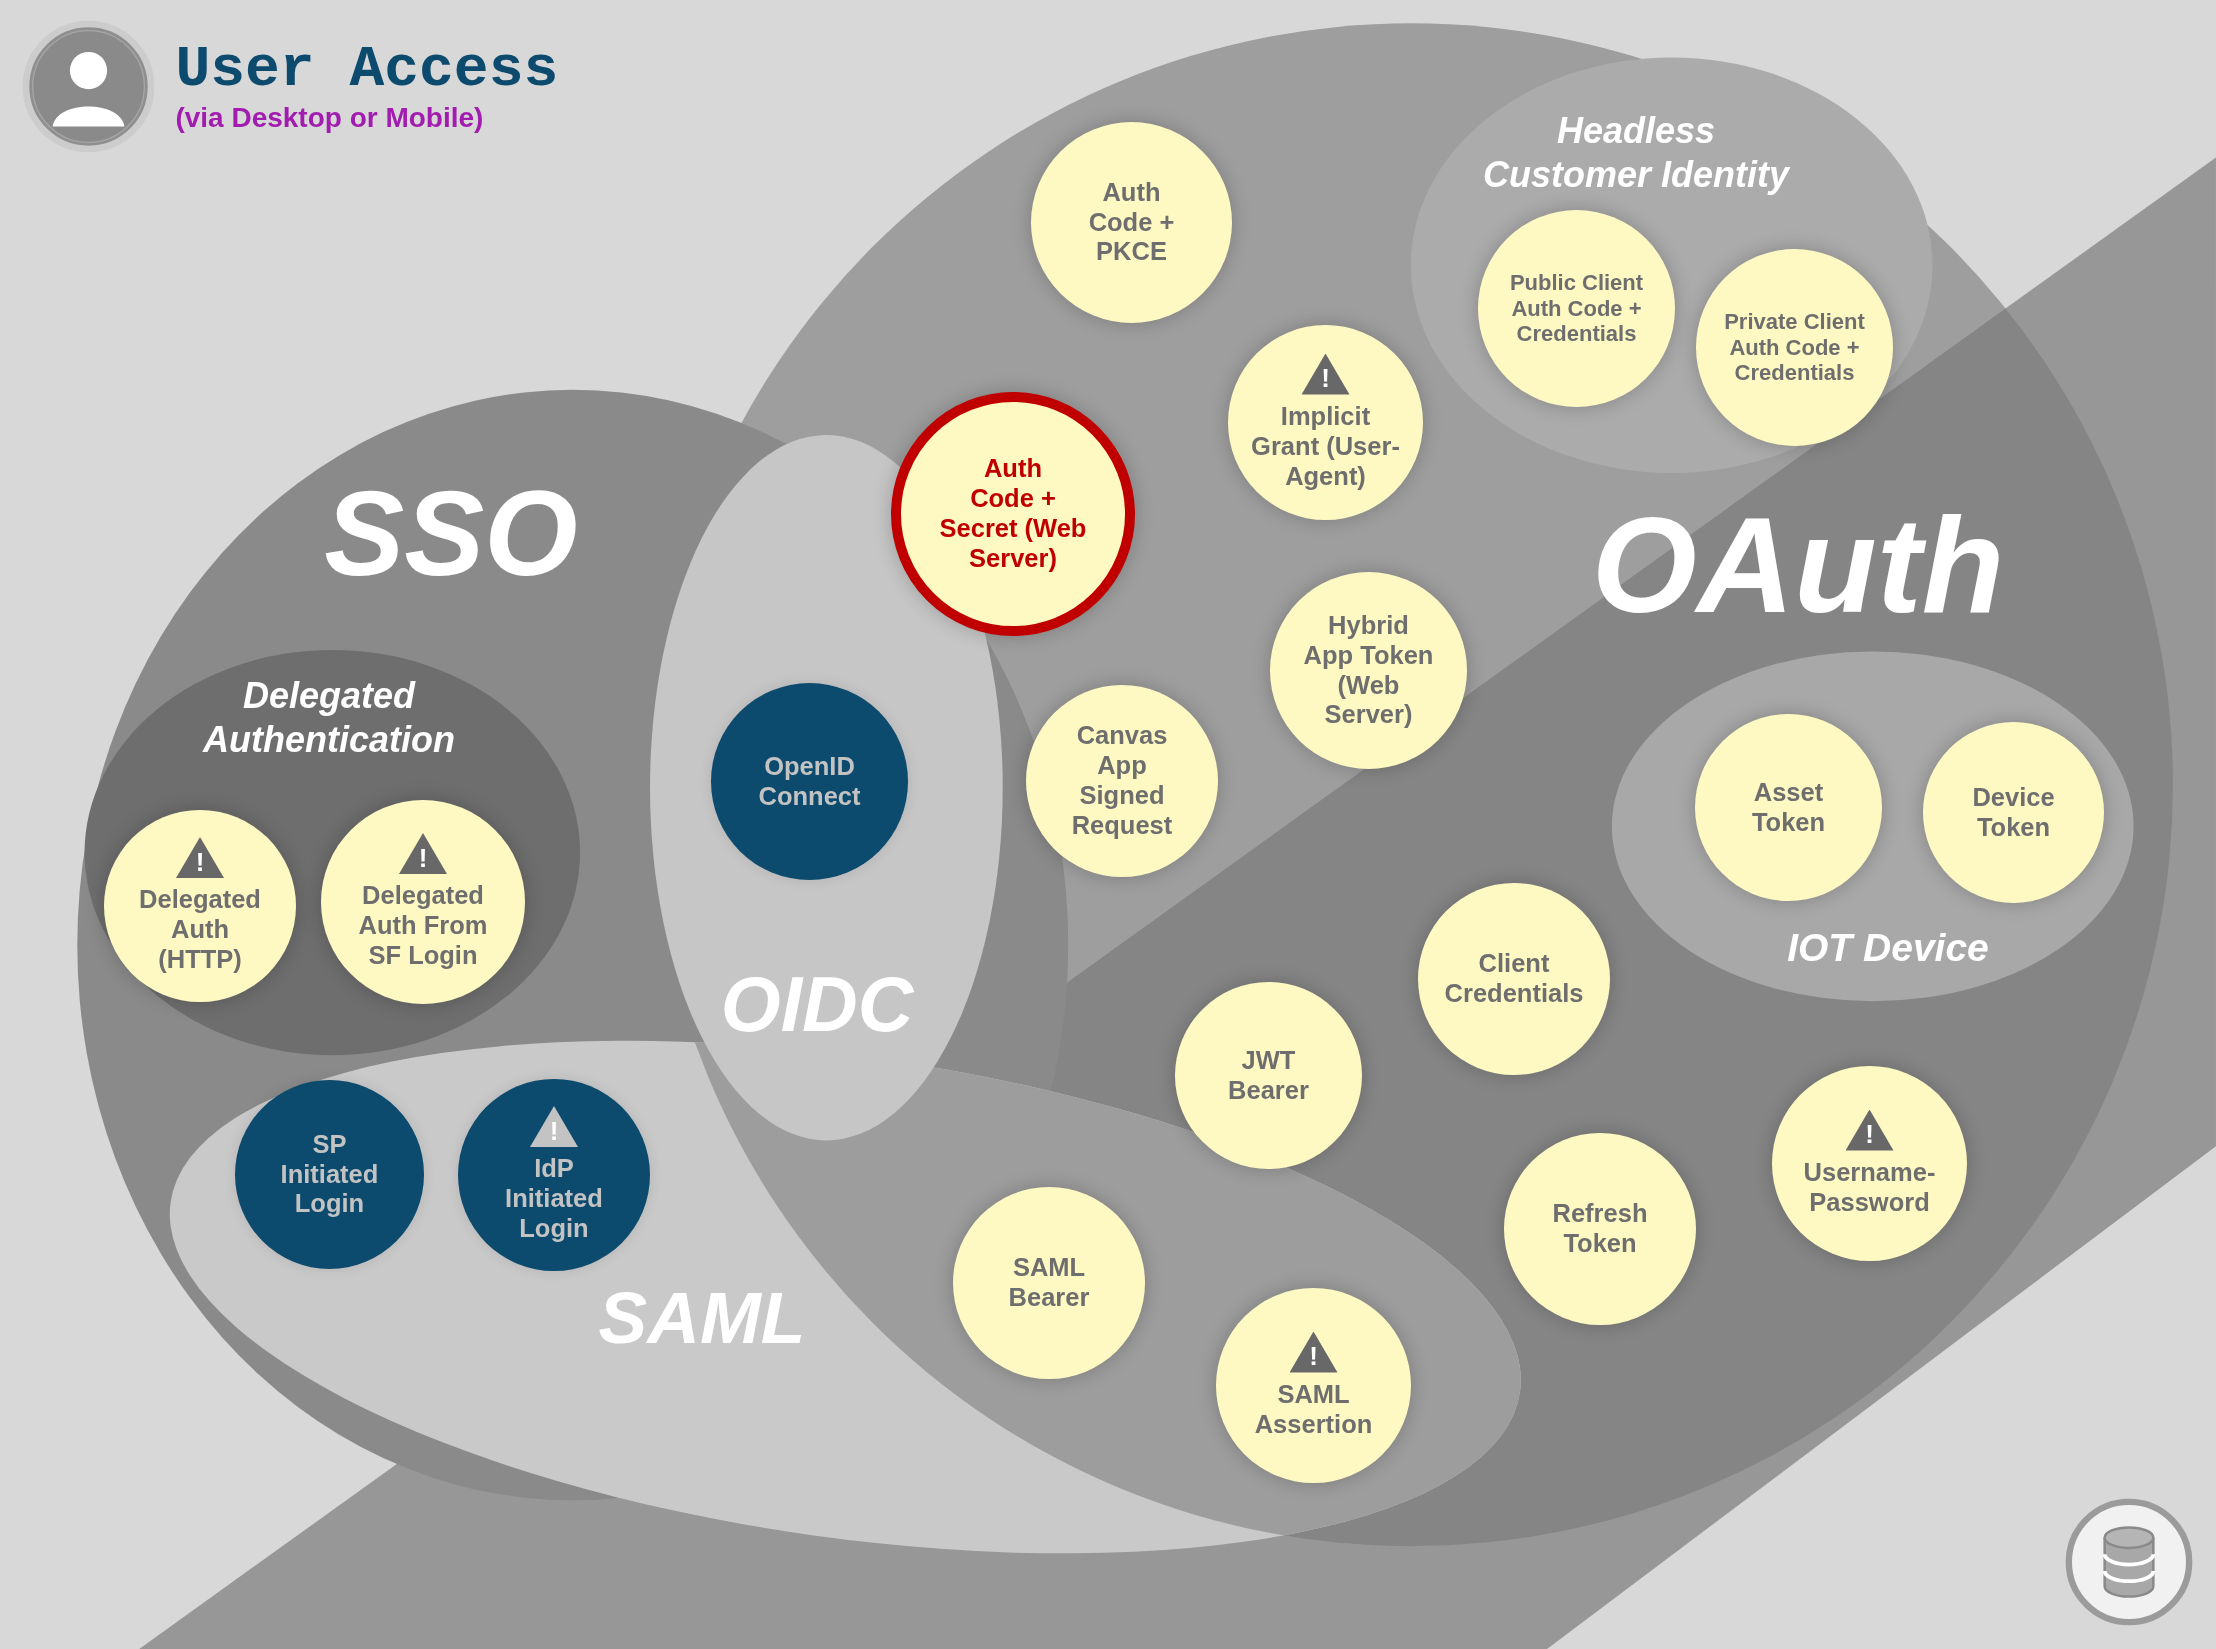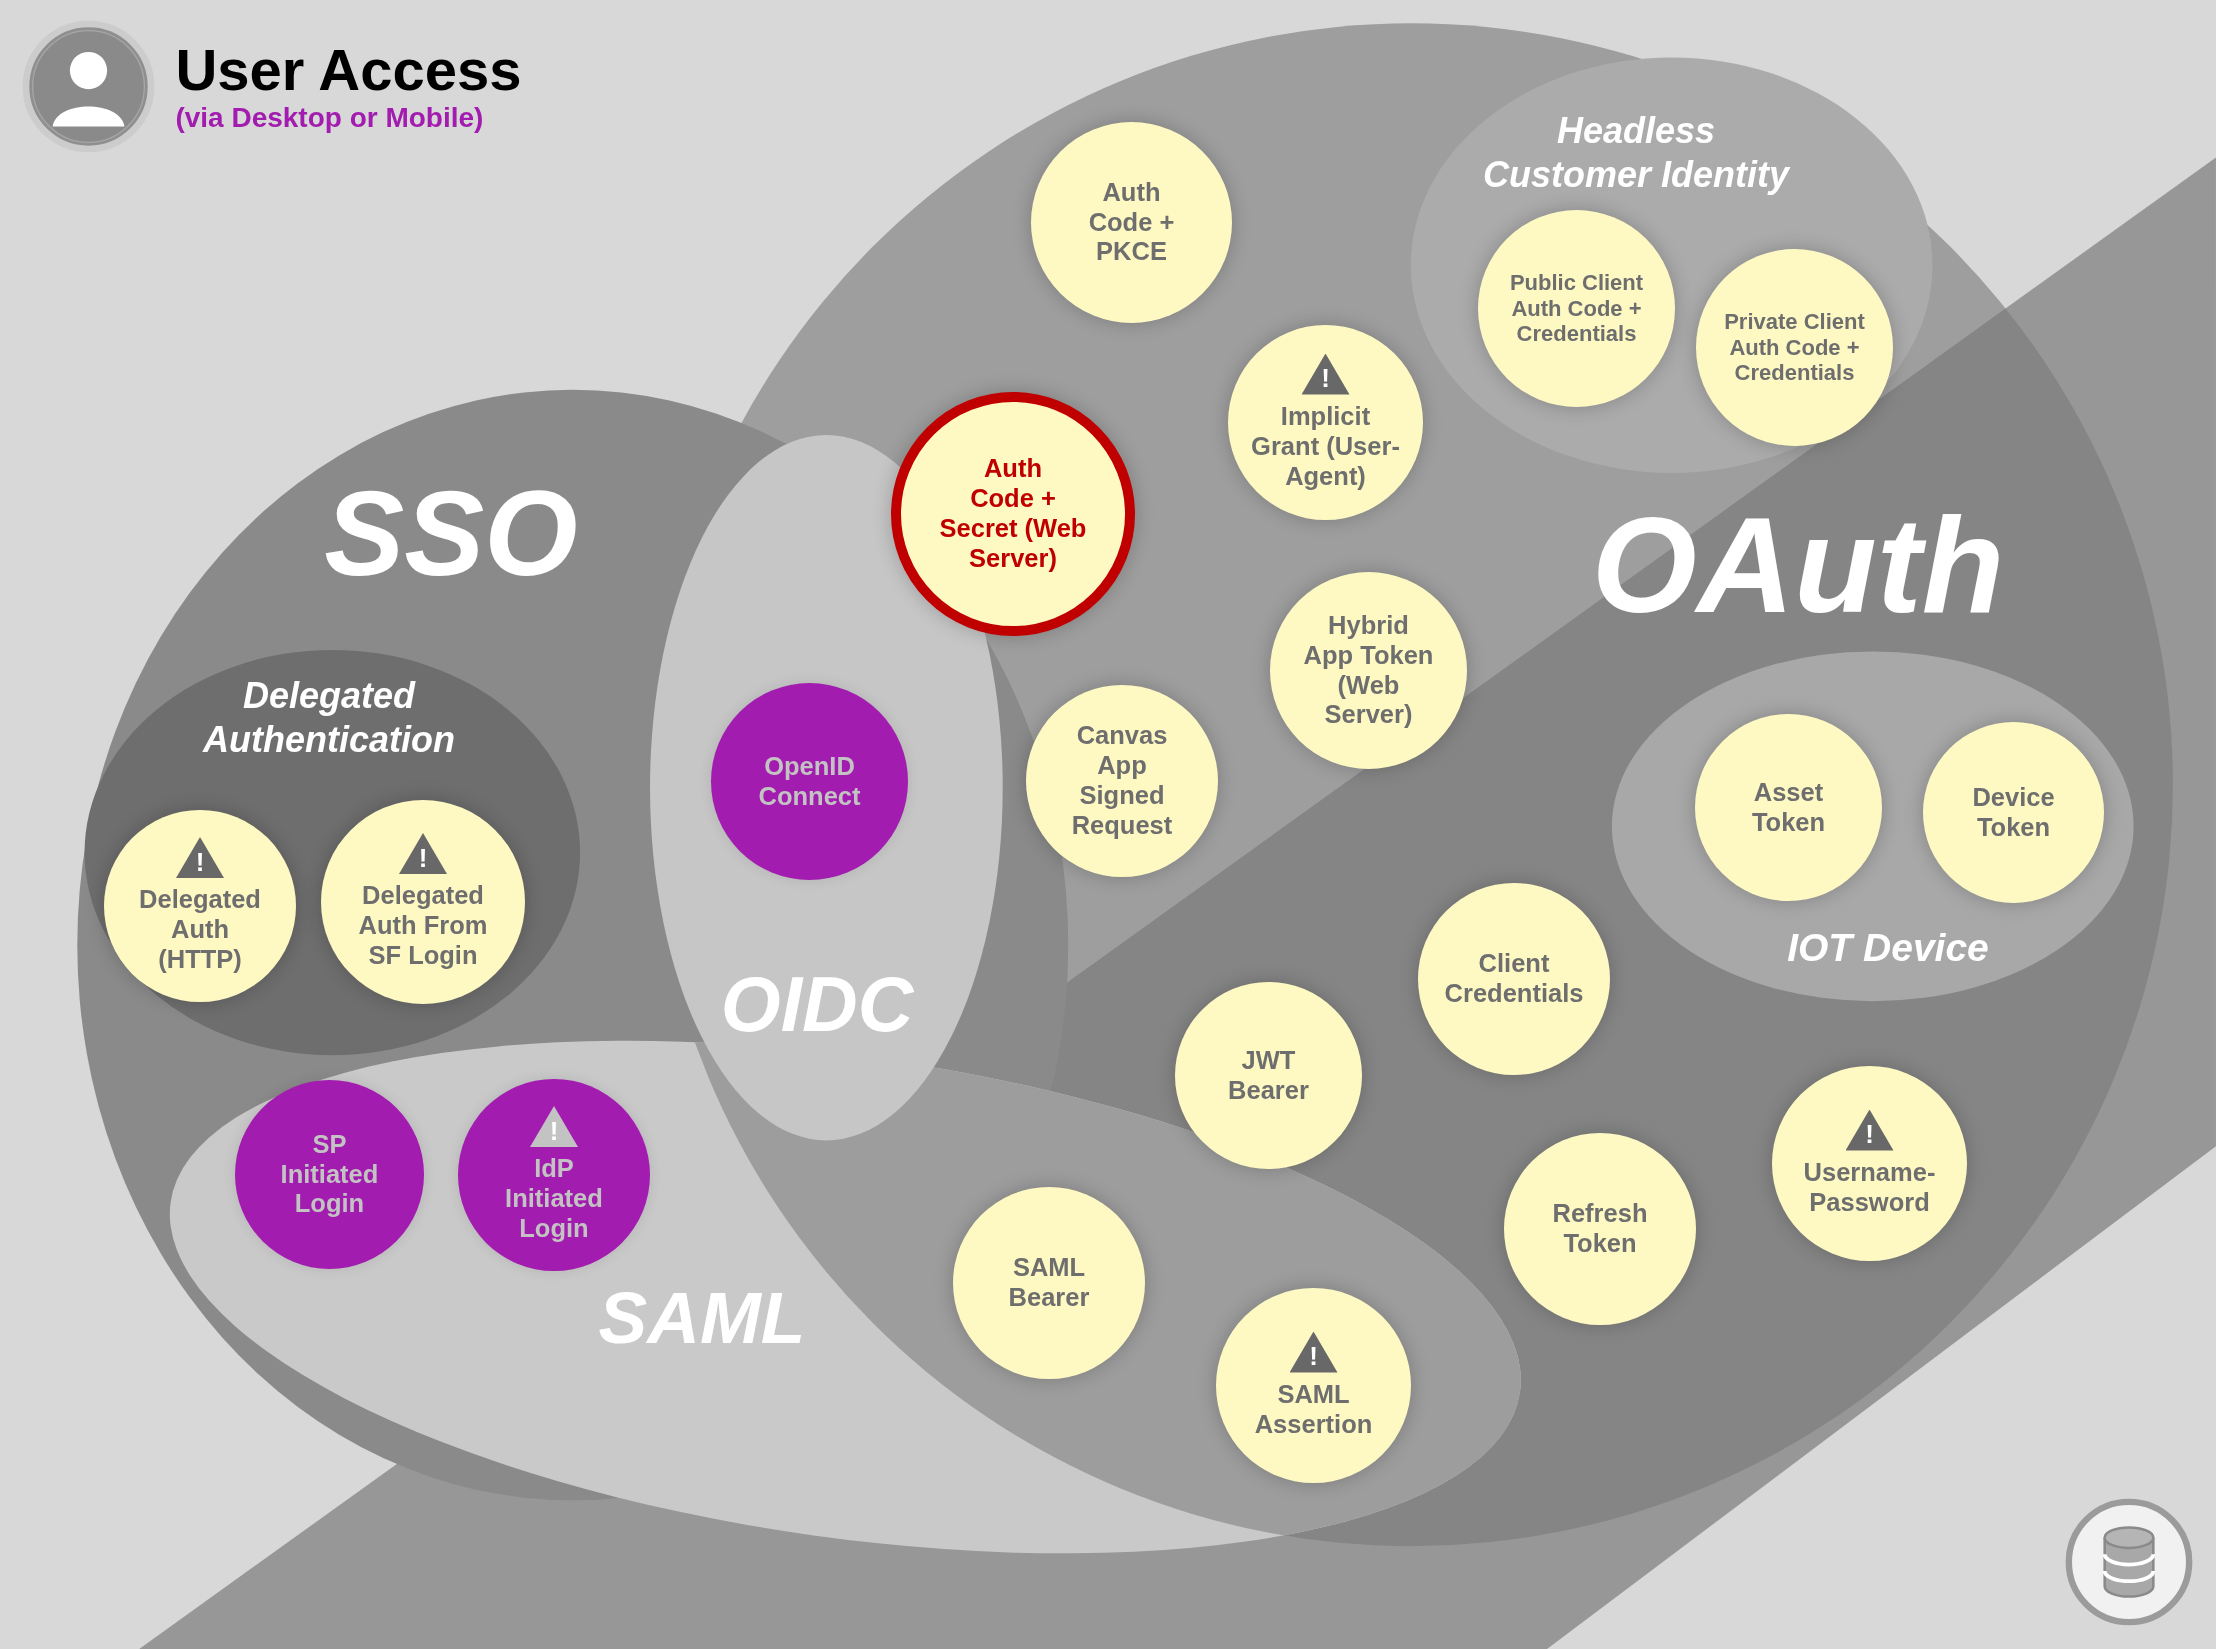--- a/index.html
+++ b/index.html
@@ -5,30 +5,30 @@
   html,body{margin:0;padding:0;background:#b8b8b8;}
   .stage{position:relative;width:2216px;height:1649px;background:#d8d8d8;overflow:hidden;
          font-family:"Liberation Sans",sans-serif;}
   .blobs{position:absolute;left:0;top:0;}
   .node{position:absolute;border-radius:50%;background:#fef9c3;color:#6e6e6e;
         display:flex;flex-direction:column;align-items:center;justify-content:center;
         text-align:center;font-weight:700;font-size:25.5px;line-height:1.17;
         box-shadow:0 0 19px rgba(0,0,0,.22);}
   .node .label{white-space:pre-line;}
   .node.small{font-size:22px;}
-  .node.light{background:#a21caf;color:#c3c3c3;box-shadow:0 0 13px rgba(0,0,0,.10);}
+  .node.light{background:#0c4a6e;color:#c3c3c3;box-shadow:0 0 13px rgba(0,0,0,.10);}
   .node.light .warn{background:#c3c3c3;}
   .node.highlight{border:10.2px solid #c00000;color:#c00000;}
   .warn{width:48px;height:41px;background:#686868;clip-path:polygon(50% 0,100% 100%,0 100%);
         display:flex;align-items:flex-end;justify-content:center;margin:0 0 7.3px;}
   .warn b{color:#ffffff;font-size:26px;line-height:1;padding-bottom:3.6px;}
   .region-label{position:absolute;transform:translate(-50%,-50%);color:#ffffff;font-weight:700;
         text-align:center;white-space:pre-line;line-height:1.22;font-style:italic;}
   .corner{position:absolute;display:flex;align-items:center;}
-  .corner .t{font-weight:700;font-size:58px;color:#000000;line-height:1.05;}
+  .corner .t{font-weight:700;font-size:58px;color:#0c4a6e;line-height:1.05;font-family:Liberation Mono, monospace;}
   .corner .s{font-weight:700;font-size:28px;color:#a21caf;line-height:1.2;}
   .corner.user{left:22px;top:20.4px;gap:20.4px;}
   .corner.client{right:23px;top:1498px;gap:17.5px;}
   .corner.client .titles{text-align:right;}
   .badge{flex:0 0 auto;display:block;}
 </style>
 </head>
 <body>
 
 <div class="stage">

